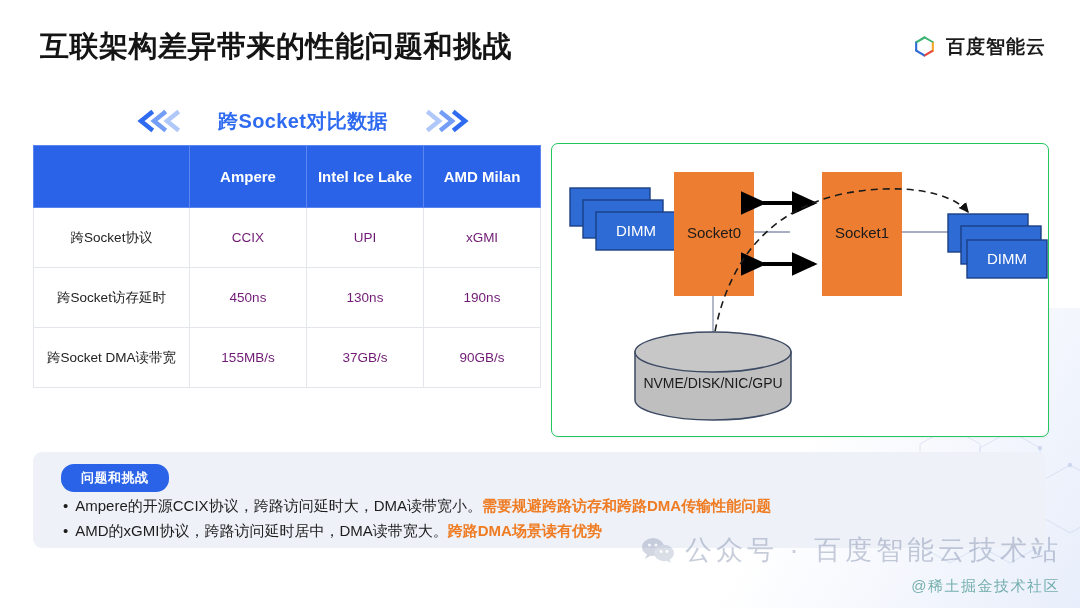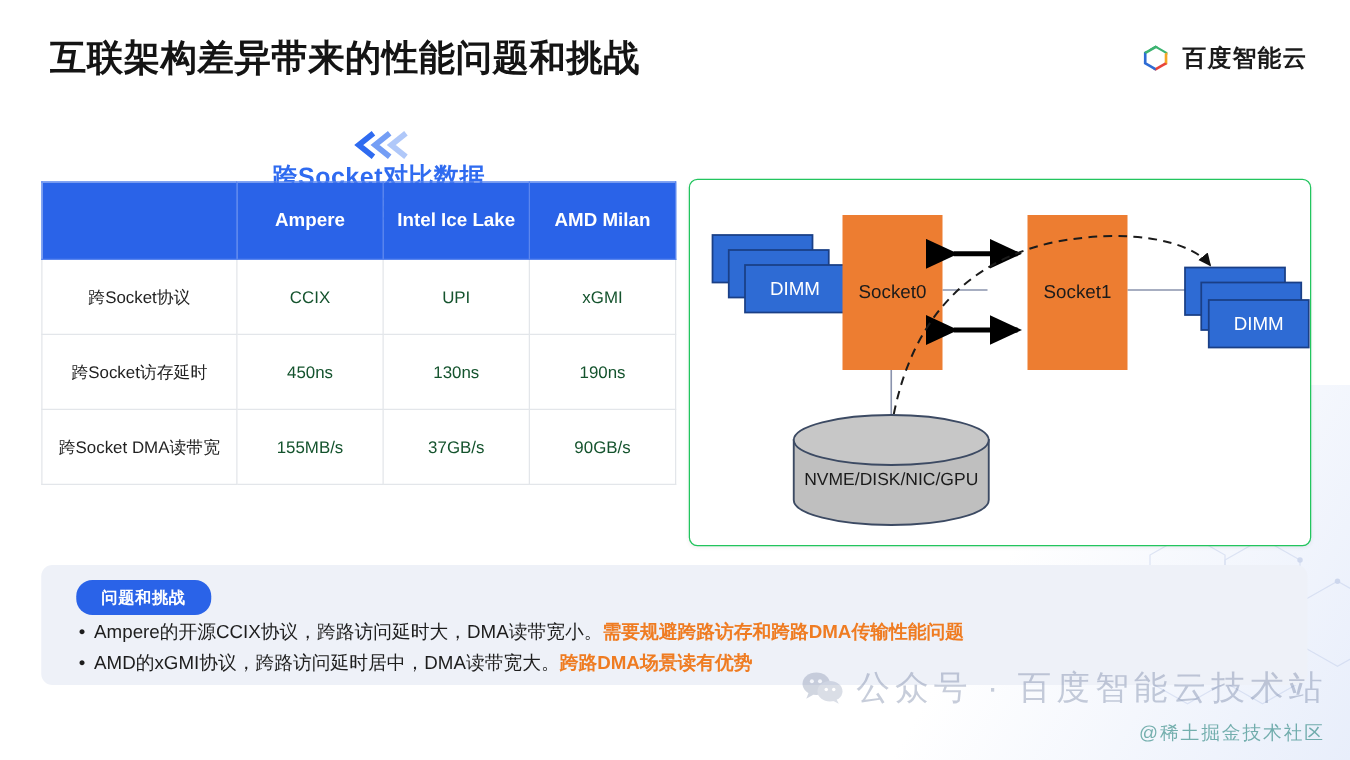--- a/index.html
+++ b/index.html
@@ -29,42 +29,42 @@
   }
   .brand{
     position:absolute;right:34px;top:34px;display:flex;align-items:flex-start;gap:9px;
   }
   .brand-mark{width:25px;height:25px;display:block;}
   .brand-text{font-size:19px;font-weight:bold;color:#1b1b1b;letter-spacing:1px;}
 
   
   .sec-head{
     position:absolute;left:133px;top:104px;width:340px;height:34px;
-    display:flex;align-items:center;justify-content:space-between;flex-direction:column;
+    display:flex;align-items:center;justify-content:space-between;
   }
   .chev{display:flex;align-items:center;}
   .chev svg{display:block;}
   .sec-title{
     font-size:20px;font-weight:bold;color:#2f6bf0;letter-spacing:.4px;white-space:nowrap;
   }
 
   
   .tbl{
     position:absolute;left:33px;top:145px;width:495px;
     border-collapse:collapse;table-layout:fixed;
   }
   .tbl th,.tbl td{
     border:1px solid #e3e6ea;text-align:center;vertical-align:middle;
   }
   .tbl thead th{
     background:#2a63e8;color:#ffffff;height:59px;
     font-size:15px;font-weight:bold;border-color:#5b86ee;
   }
   .tbl thead th.blank{background:#2a63e8;}
-  .tbl tbody td{height:57px;font-size:13.5px;color:#14532d;background:#fff;}
+  .tbl tbody td{height:57px;font-size:13.5px;color:#701a75;background:#fff;}
   .tbl tbody td.rowlab{font-size:13.5px;color:#222;}
   .col-lab{width:153px;}
   .col-v{width:114px;}
 
   
   .diagram{
     position:absolute;left:551px;top:143px;width:496px;height:292px;
     background:#ffffff;border:1px solid #22c55e;border-radius:7px;
     box-shadow:0 1px 3px rgba(0,0,0,.05);overflow:hidden;
   }

